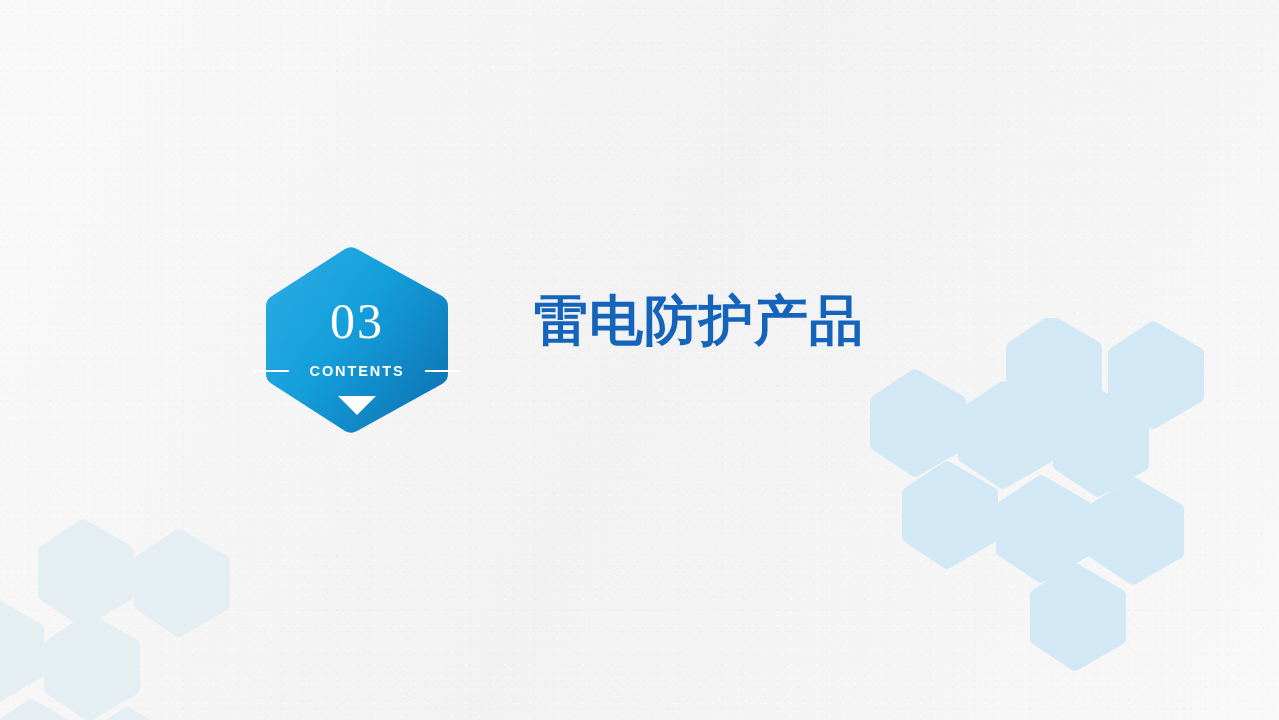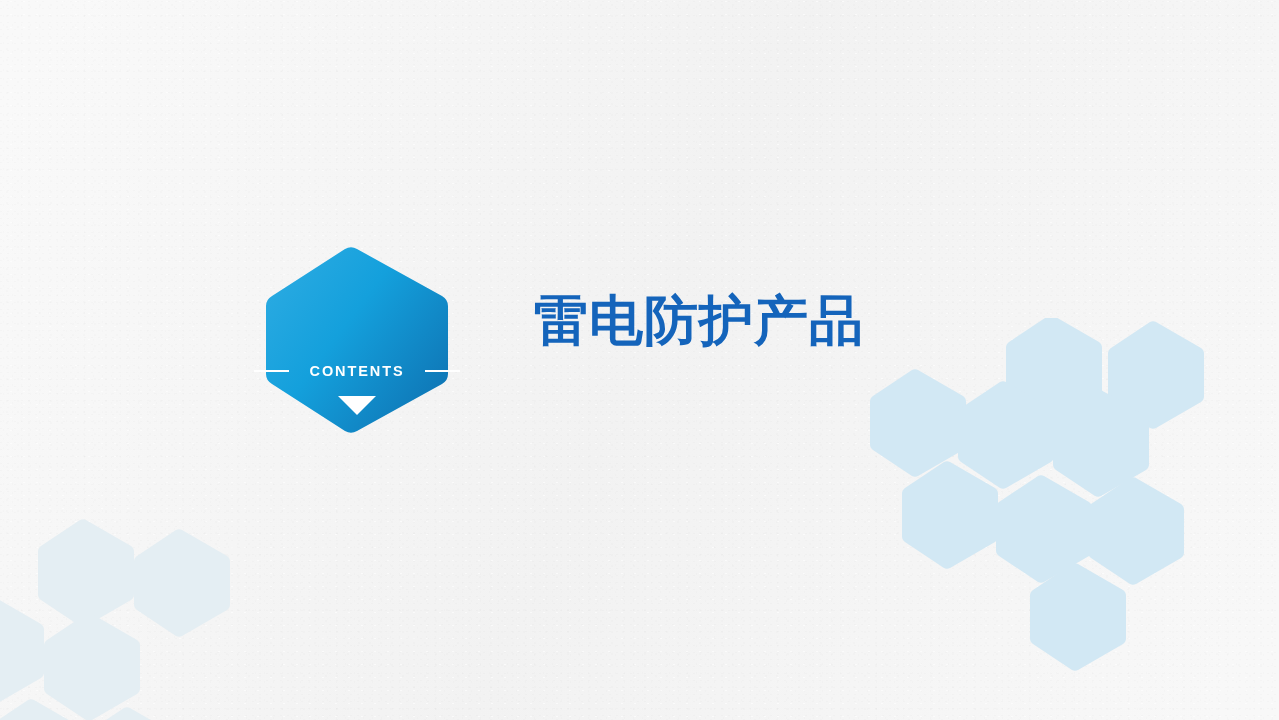--- a/index.html
+++ b/index.html
@@ -202,20 +202,21 @@
           <stop offset="0%" stop-color="#2cabe2"></stop>
           <stop offset="42%" stop-color="#14a0dc"></stop>
           <stop offset="100%" stop-color="#0e72b2"></stop>
         </linearGradient>
       </defs>
       <path d="M93 3 L178 50 A12 12 0 0 1 184 61 L184 127 A12 12 0 0 1 178 138
                L93 185 A12 12 0 0 1 81 185 L8 138 A12 12 0 0 1 2 127
                L2 61 A12 12 0 0 1 8 50 L81 3 A12 12 0 0 1 93 3 Z" fill="url(#badgeGrad)"></path>
     </svg>
 
+    <div id="badge-number">03</div>
 
     <div id="badge-contents-row">
       <span class="badge-rule"></span>
       <span id="badge-contents-label">CONTENTS</span>
       <span class="badge-rule"></span>
     </div>
 
     <div id="badge-caret"></div>
   </div>
 

